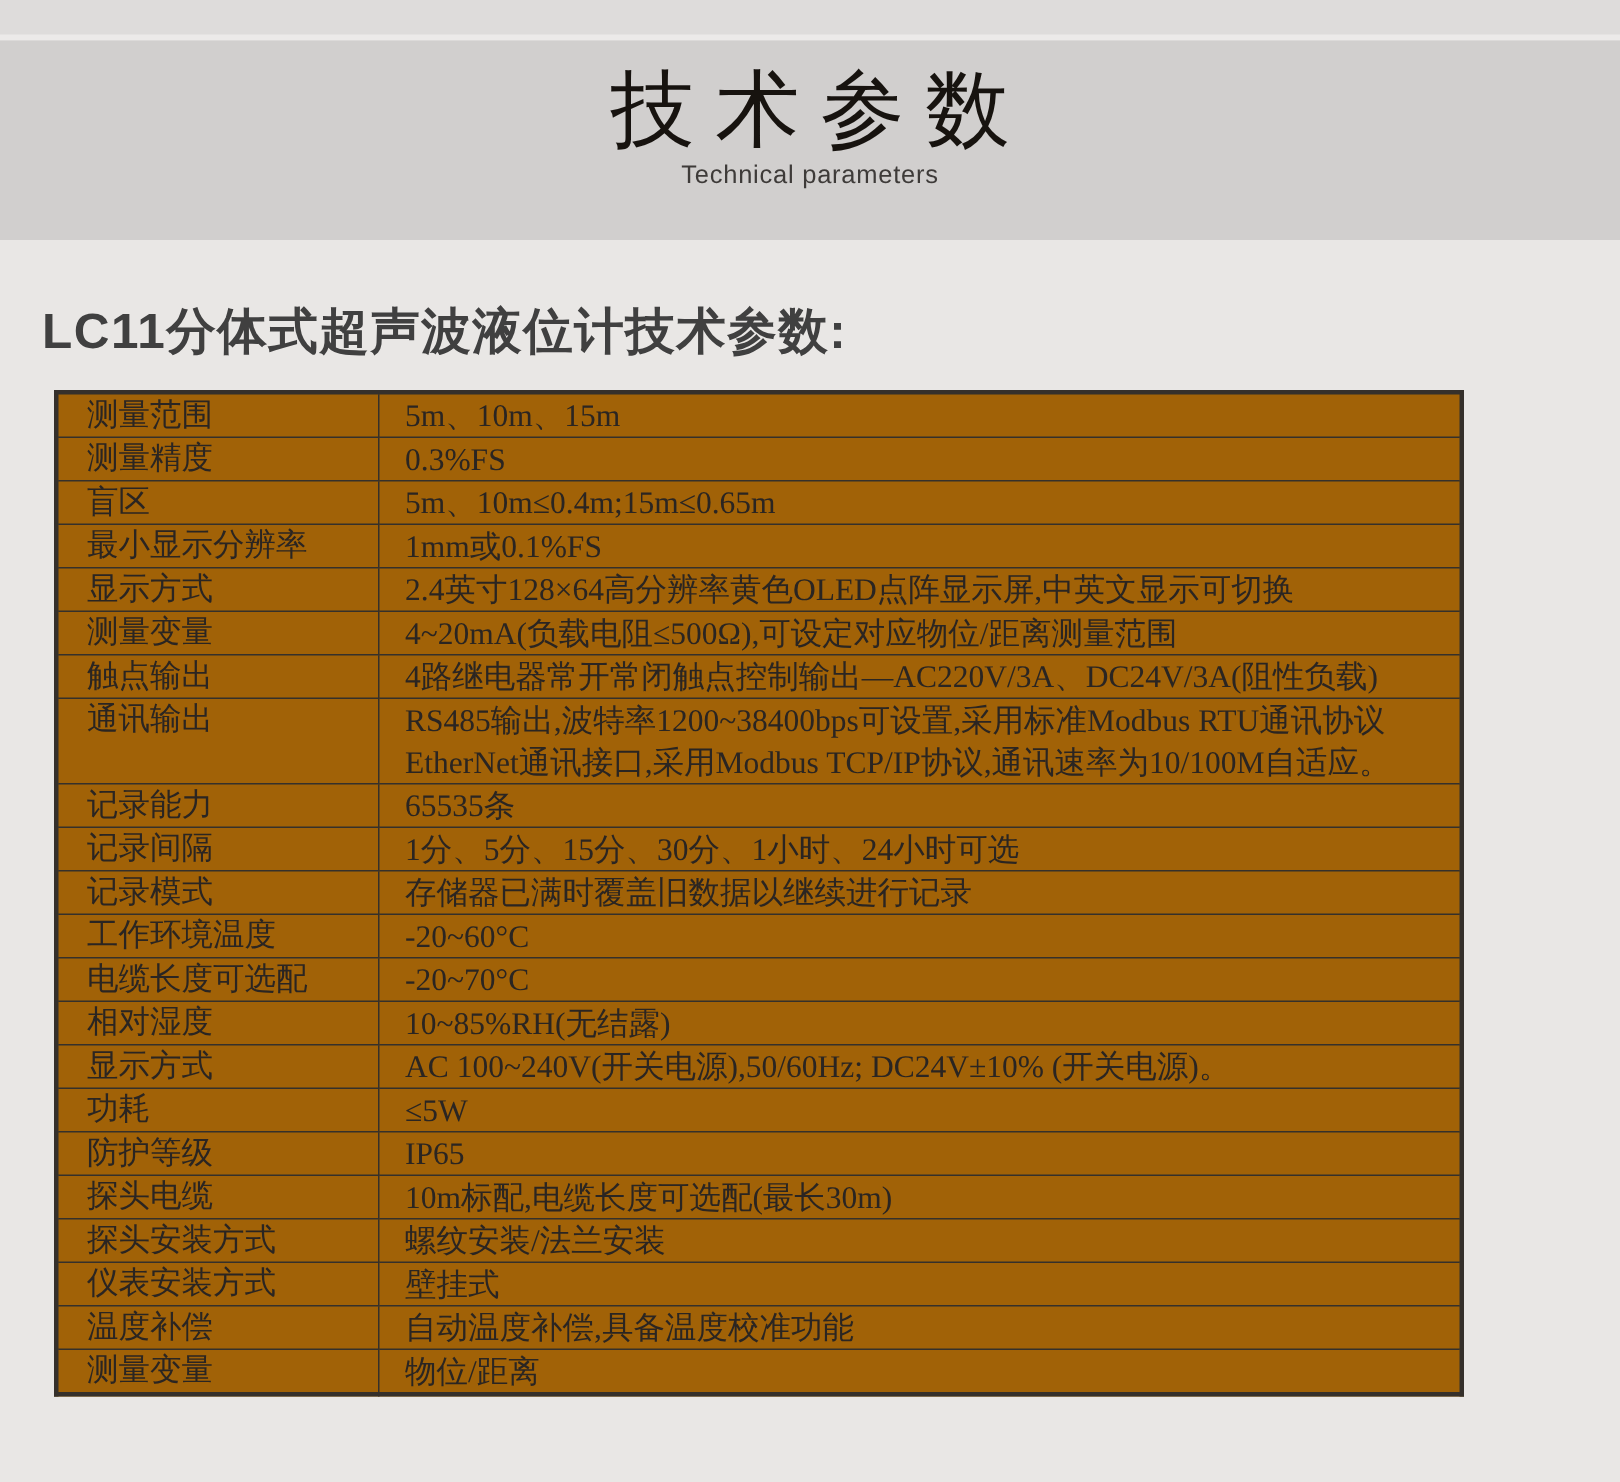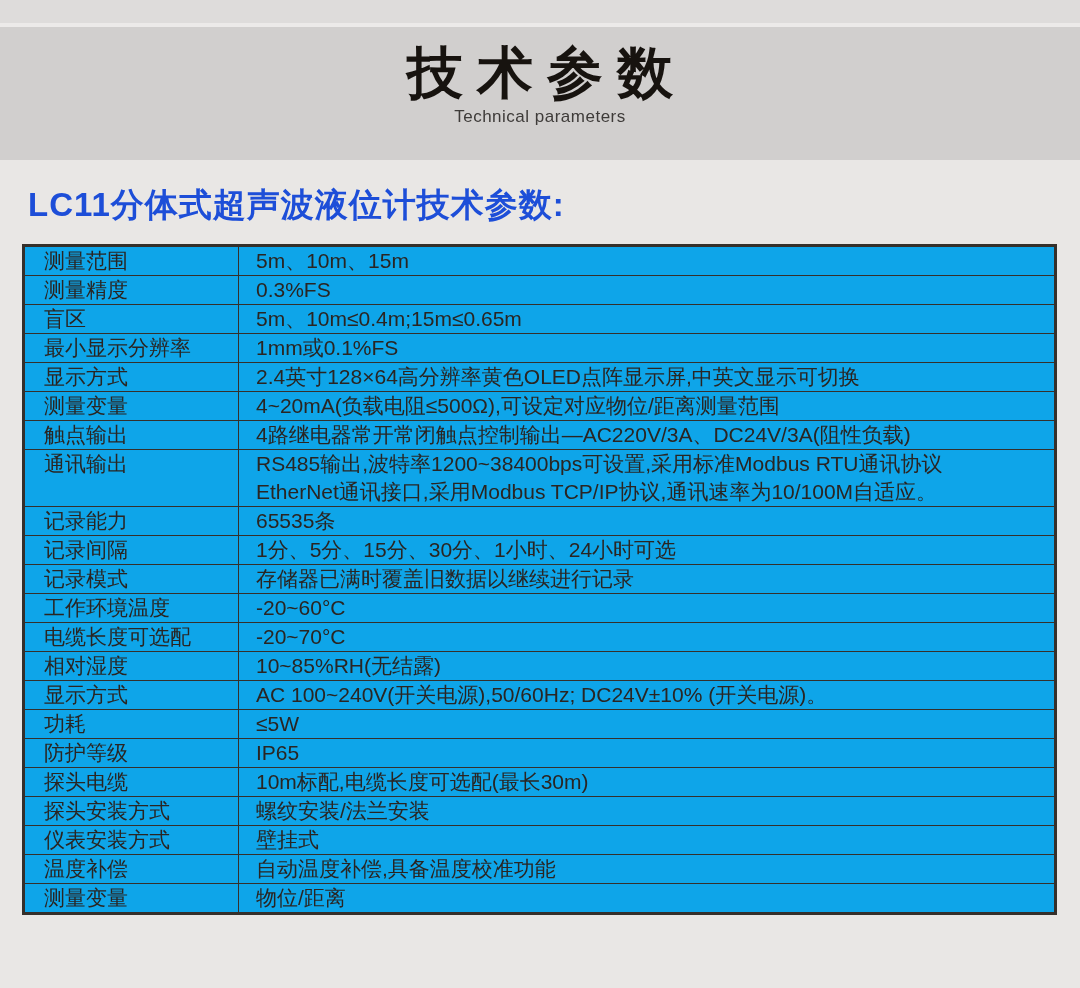--- a/index.html
+++ b/index.html
@@ -22,50 +22,50 @@
   .title-band {
     height: 133px;
     background: #d1cfce;
     text-align: center;
     overflow: hidden;
   }
   .main-title {
     margin-top: 18px;
     font-size: 56px;
     line-height: 1.0;
-    font-weight: 700;
+    font-weight: 400;
     color: #17130f;
     letter-spacing: 14px;
     text-indent: 14px;
   }
   .subtitle {
     margin-top: 7px;
     font-size: 17px;
     line-height: 1.1;
     color: #3e3b39;
     letter-spacing: 0.5px;
   }
   .content {
     padding-top: 27px;
   }
   .section-heading {
-    margin: 0 0 0 28px;
+    margin: 16px 0 0 28px;
     font-size: 33px;
     line-height: 1.1;
     font-weight: 700;
-    color: #1d4ed8;
+    color: #404040;
     letter-spacing: 1px;
   }
   .spec-table {
-    margin: 21px 0 0 22px;
-    width: 1035px;
+    margin: 21px 0 0 36px;
+    width: 940px;
     border-collapse: collapse;
     border: 3px solid #35302b;
     table-layout: fixed;
-    background: #0ea5e9;
+    background: #a16207;
   }
   .spec-table td {
     border: 1.5px solid #35302b;
     font-size: 21px;
     line-height: 28px;
     height: 28px;
     vertical-align: top;
     padding: 0;
     color: #2a2522;
     white-space: nowrap;
@@ -74,20 +74,21 @@
   td.spec-label {
     width: 194px;
     padding-left: 19px;
   }
   td.spec-value {
     padding-left: 17px;
   }
   .spec-value-line {
     line-height: 28px;
     height: 28px;
+    font-family: Liberation Serif, serif;
   }
 </style>
 </head>
 <body>
 
 <div class="top-strip"></div>
 
 <div class="title-band">
   <div class="main-title">技术参数</div>
   <div class="subtitle">Technical parameters</div>

